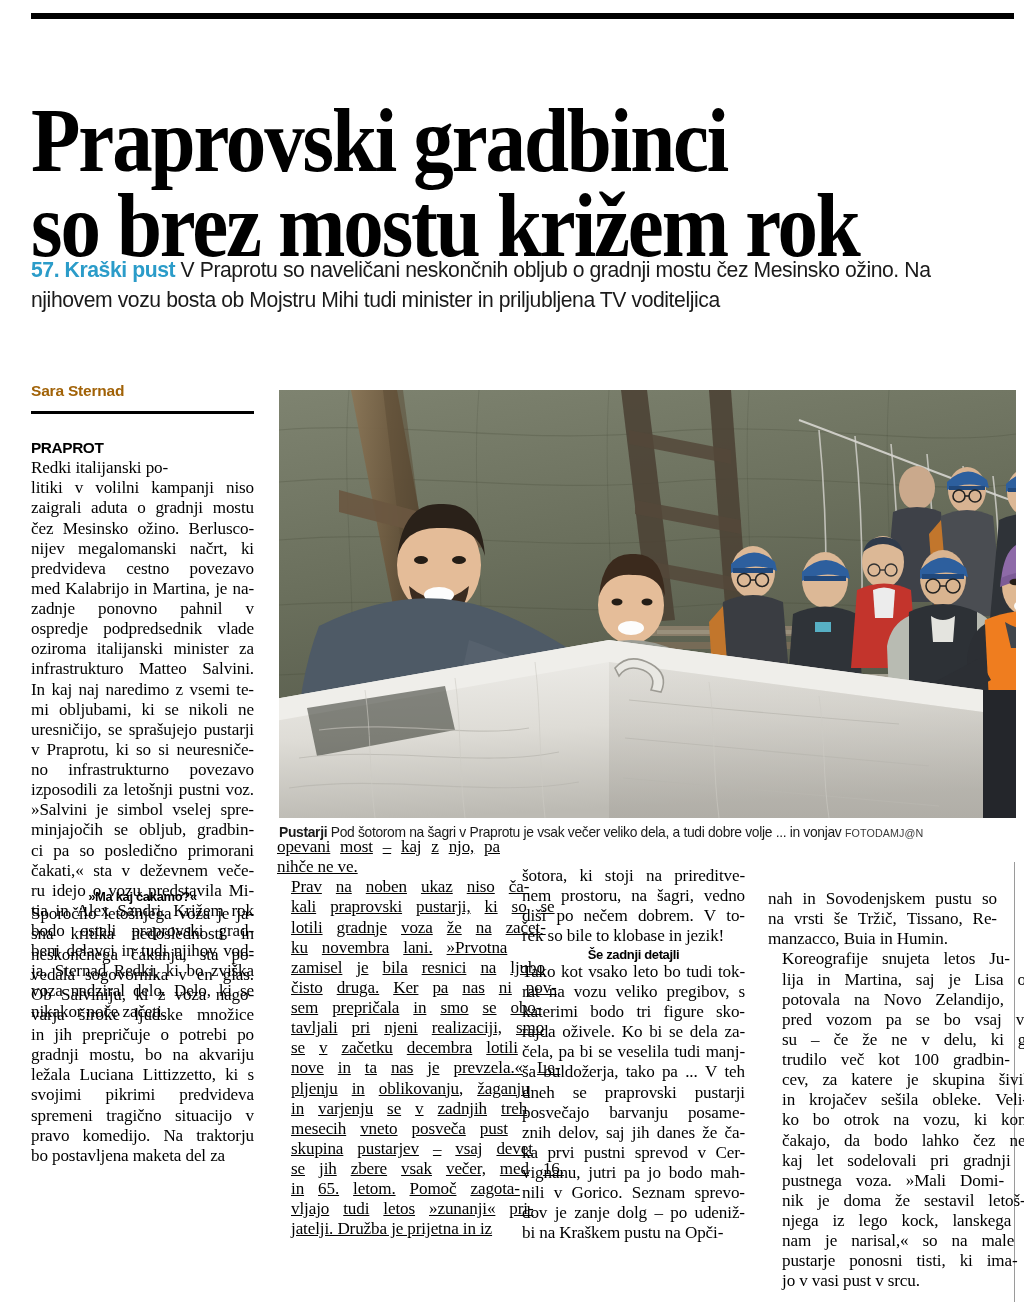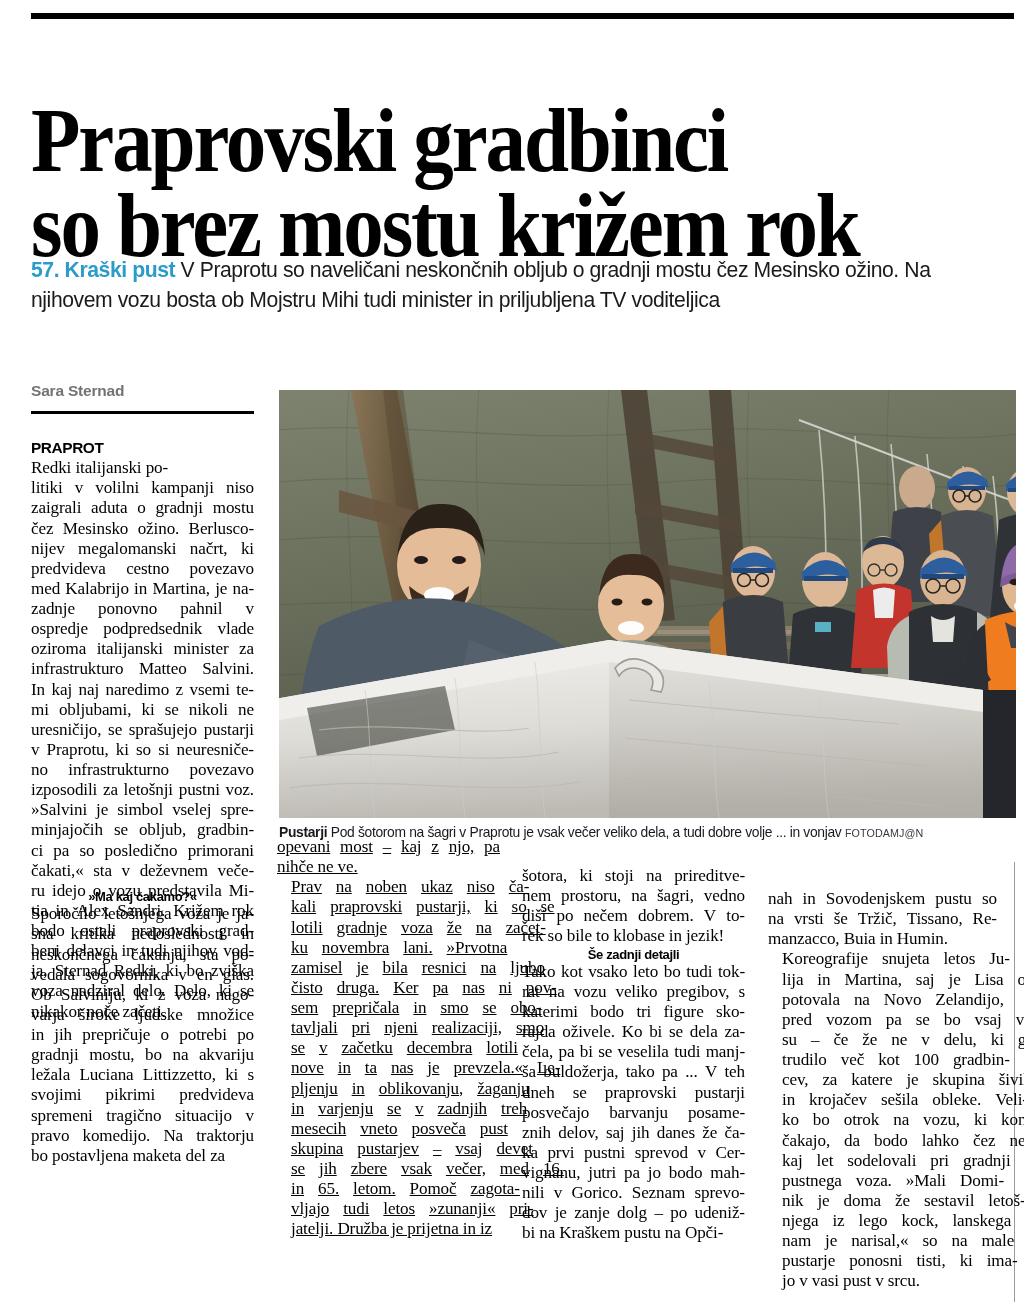--- a/index.html
+++ b/index.html
@@ -78,21 +78,21 @@
   
   .byline {
     position: absolute;
     left: 31px;
     top: 382px;
     width: 223px;
     font-family: "Liberation Sans", sans-serif;
     font-weight: bold;
     font-size: 15.5px;
     letter-spacing: -0.2px;
-    color: #737373;
+    color: #a16207;
   }
   .byline-rule {
     position: absolute;
     left: 31px;
     top: 411px;
     width: 223px;
     height: 3px;
     background: #000;
   }
 

